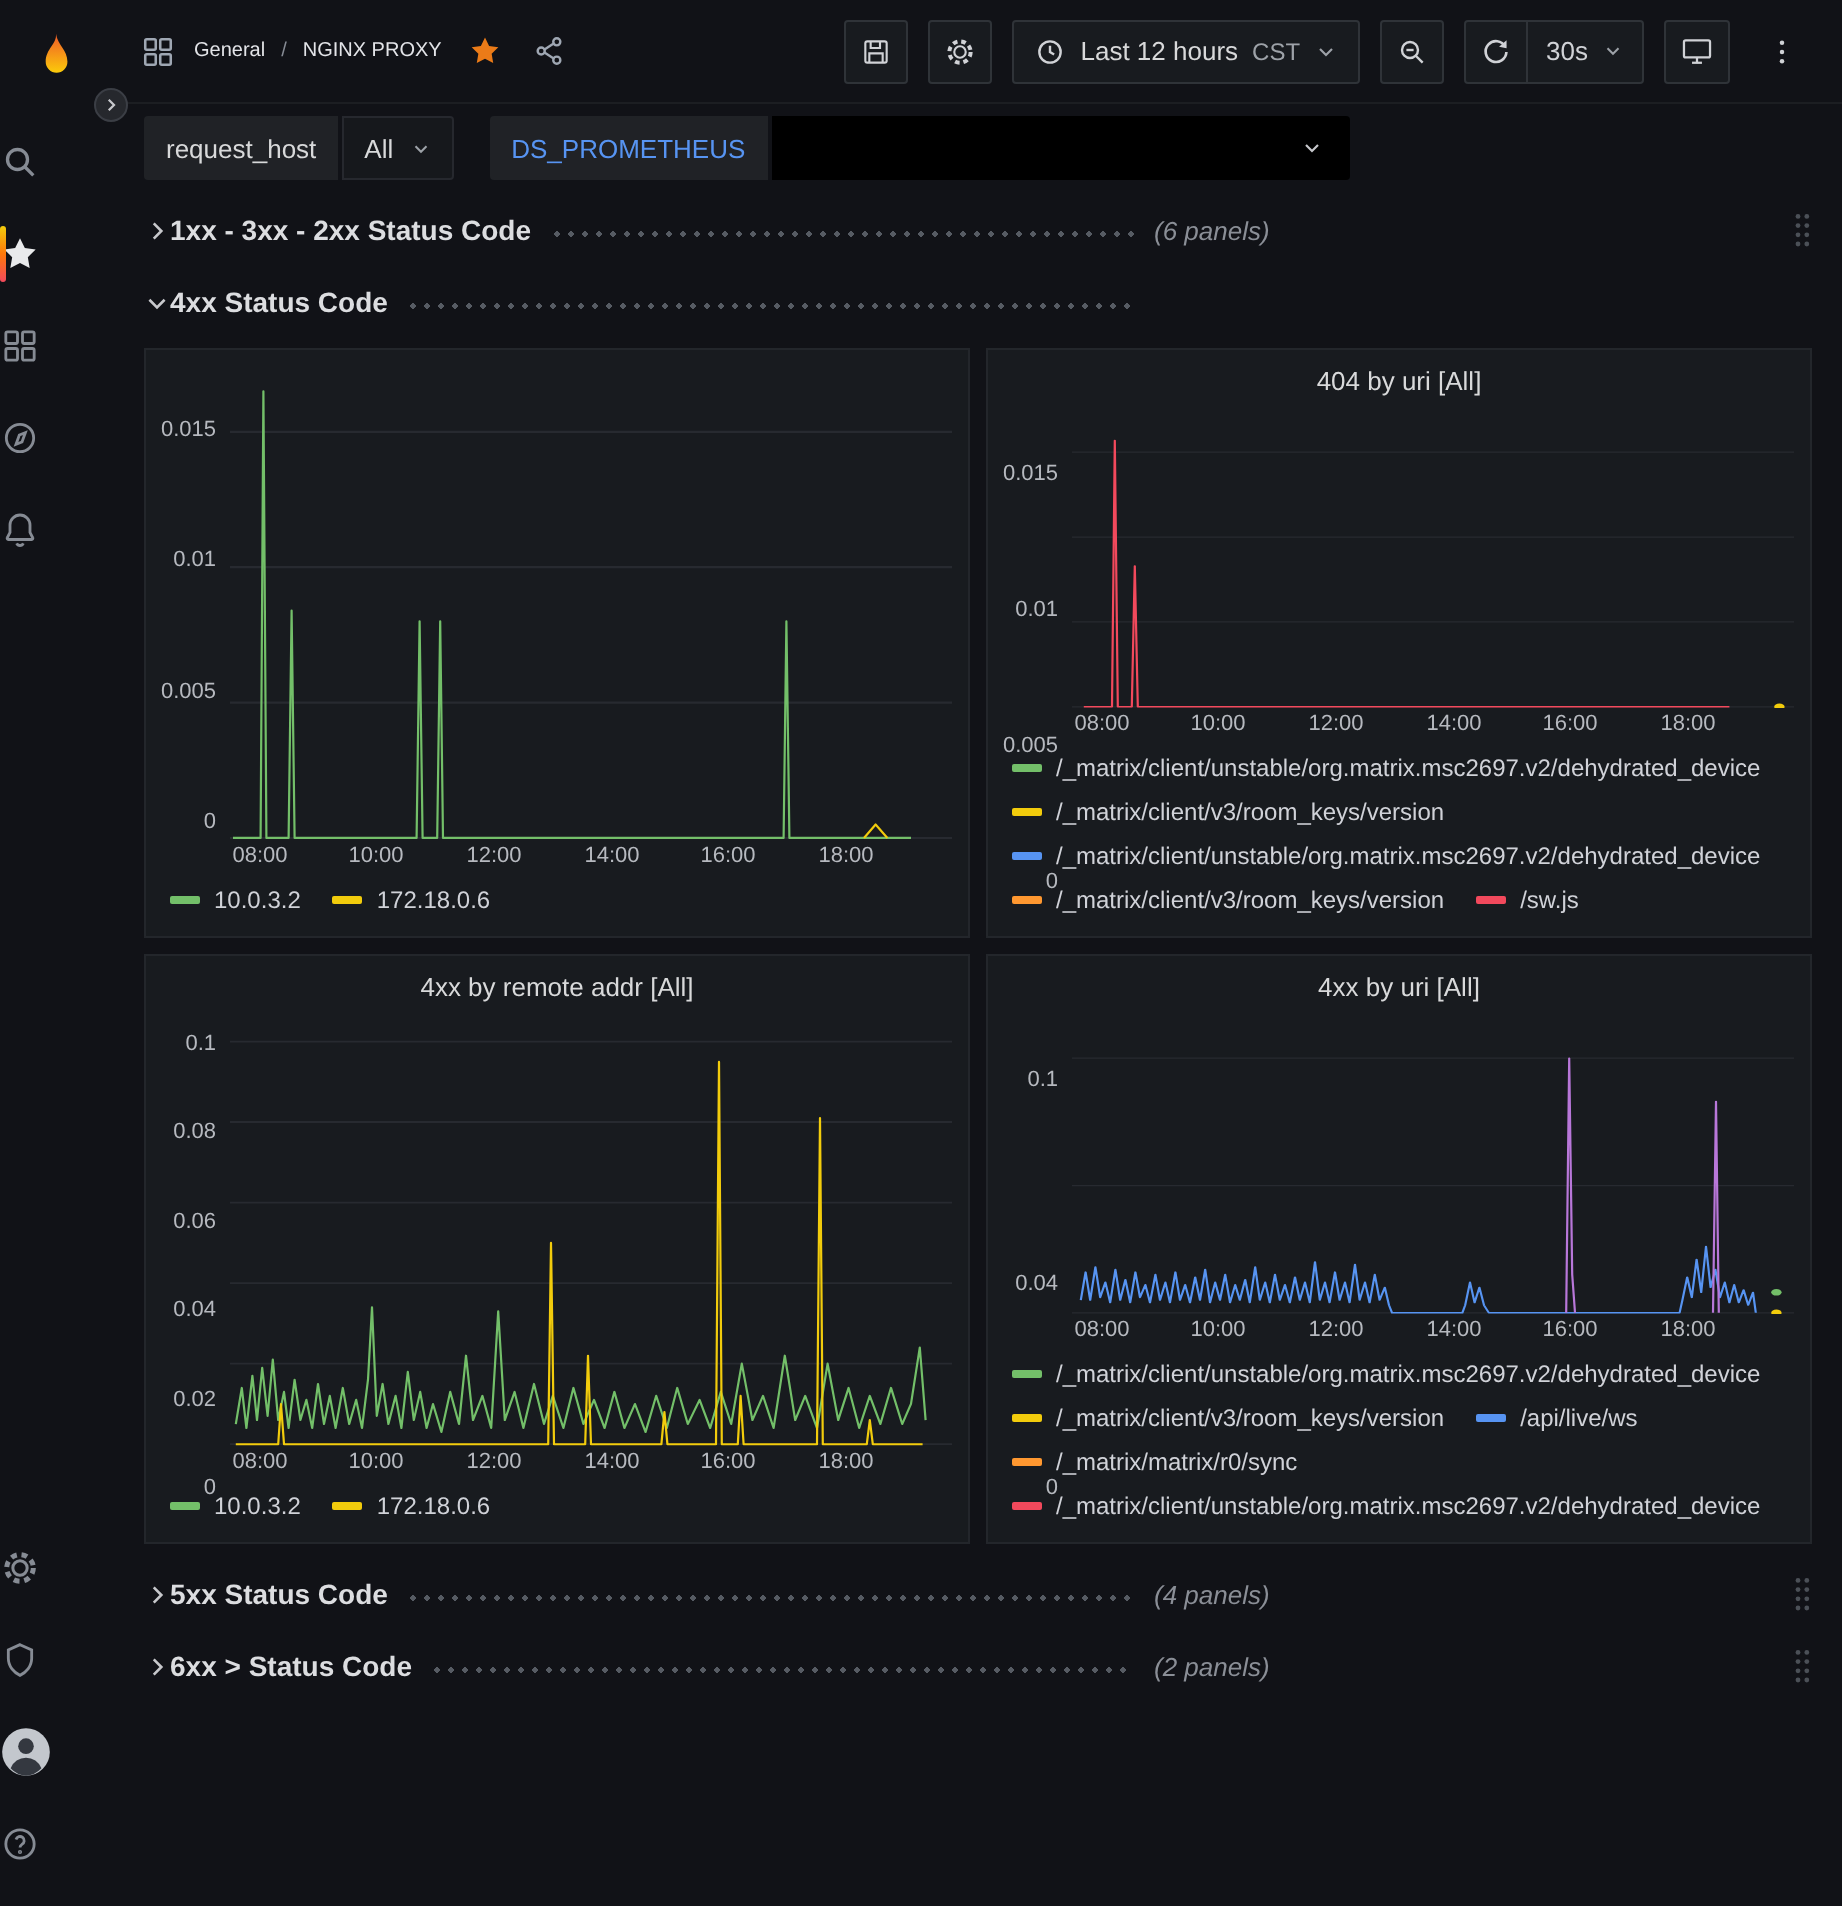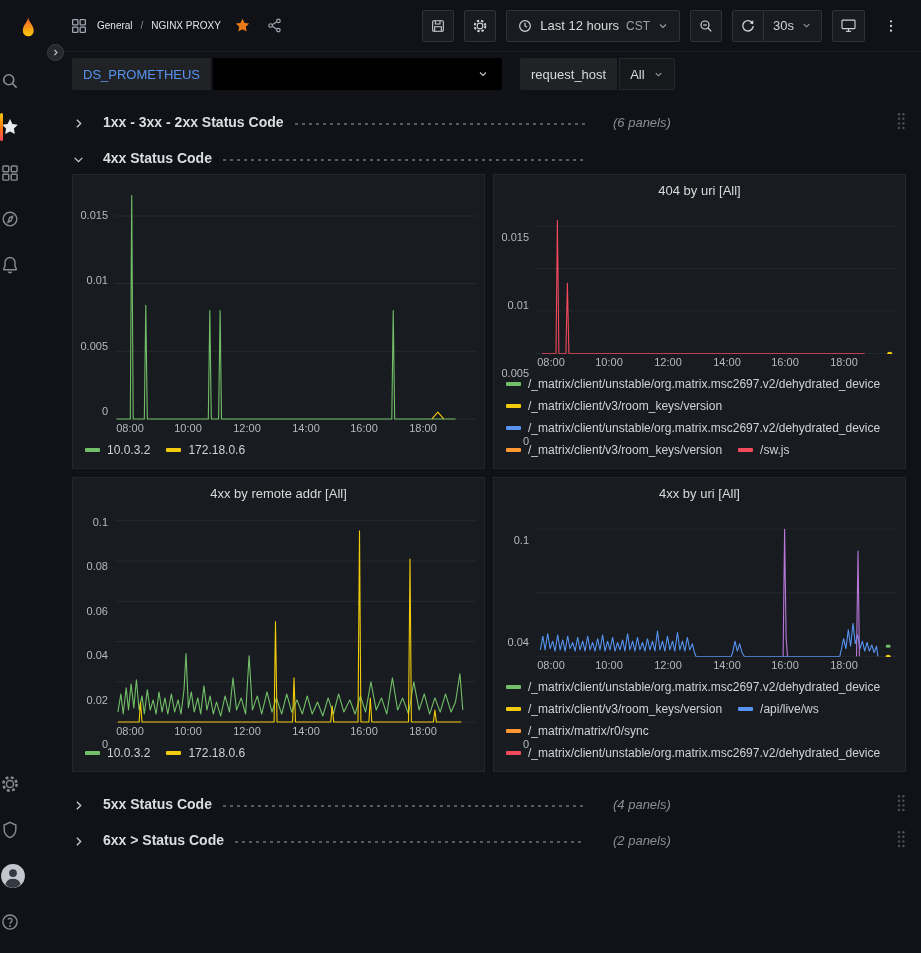--- a/index.html
+++ b/index.html
@@ -40,21 +40,21 @@
   
   .subnav{height:44px;flex:0 0 44px;display:flex;align-items:center;gap:18px;padding:0 16px}
   .var-group{display:flex;align-items:center;gap:2px}
   .var-label{height:32px;display:inline-flex;align-items:center;padding:0 11px;background:#202226;border-radius:2px 0 0 2px;font-size:13px;color:#d8d9da;white-space:nowrap}
   .var-label.ds{color:#5794f2}
   .var-value{height:32px;display:inline-flex;align-items:center;gap:8px;padding:0 10px;background:#16181c;border:1px solid #26282e;border-radius:0 2px 2px 0;font-size:13px;color:#d8d9da;cursor:pointer}
   .var-value.redacted{width:289px;background:#000;border:none;justify-content:flex-end;padding-right:13px}
 
   
   .dashboard{flex:1;padding:4px 15px 0 16px;overflow:hidden}
-  .row-header{height:30px;display:flex;align-items:flex-end;gap:18px;cursor:pointer;margin-bottom:6px}
+  .row-header{height:30px;display:flex;align-items:center;gap:0;cursor:pointer;margin-bottom:6px}
   .row-header .chev-ic{color:#c7c8cc;flex:0 0 auto}
   .row-title-wrap{display:flex;align-items:flex-end;width:482px;min-width:0}
   .row-title{font-size:14px;font-weight:700;color:#dcdde0;white-space:nowrap}
   .leader{flex:1;height:4px;margin:0 0 4px 9px;background-image:radial-gradient(circle,#565b63 1.3px,transparent 1.4px);background-size:7px 4px;background-repeat:repeat-x;background-position:0 50%}
   .row-count{font-size:13px;font-style:italic;color:#8a8e96;margin-left:10px;white-space:nowrap}
   .drag-handle{margin-left:auto;cursor:grab;opacity:.85}
   .rh-expanded{margin-bottom:8px}
 
   .panel-grid{display:grid;grid-template-columns:1fr 1fr;gap:8px;margin-bottom:10px}
   .panel{height:295px;background:#181b1f;border:1px solid #23262b;display:flex;flex-direction:column;overflow:hidden}
@@ -282,36 +282,36 @@
               <circle cx="12" cy="12" r="1.7"></circle>
               <circle cx="12" cy="19" r="1.7"></circle>
             </svg>
           </span>
       </button>
     </div>
   </header>
 
   <div class="subnav">
     <div class="var-group">
+      <span class="var-label">request_host</span>
+      <div class="var-value">
+        <span>All</span>
+        <span class="chev">
+            <svg width="11" height="11" viewBox="0 0 24 24" fill="none" stroke="currentColor" stroke-width="2.2">
+              <polyline points="6,9 12,15 18,9"></polyline>
+            </svg>
+          </span>
+      </div>
+    </div>
+    <div class="var-group">
       <span class="var-label ds">DS_PROMETHEUS</span>
       <div class="var-value redacted">
         <span></span>
         <span class="chev">
             <svg width="12" height="12" viewBox="0 0 24 24" fill="none" stroke="#c7c8cc" stroke-width="2.2">
-              <polyline points="6,9 12,15 18,9"></polyline>
-            </svg>
-          </span>
-      </div>
-    </div>
-    <div class="var-group">
-      <span class="var-label">request_host</span>
-      <div class="var-value">
-        <span>All</span>
-        <span class="chev">
-            <svg width="11" height="11" viewBox="0 0 24 24" fill="none" stroke="currentColor" stroke-width="2.2">
               <polyline points="6,9 12,15 18,9"></polyline>
             </svg>
           </span>
       </div>
     </div>
   </div>
 
   <div class="dashboard">
 
     <div class="row-header">

